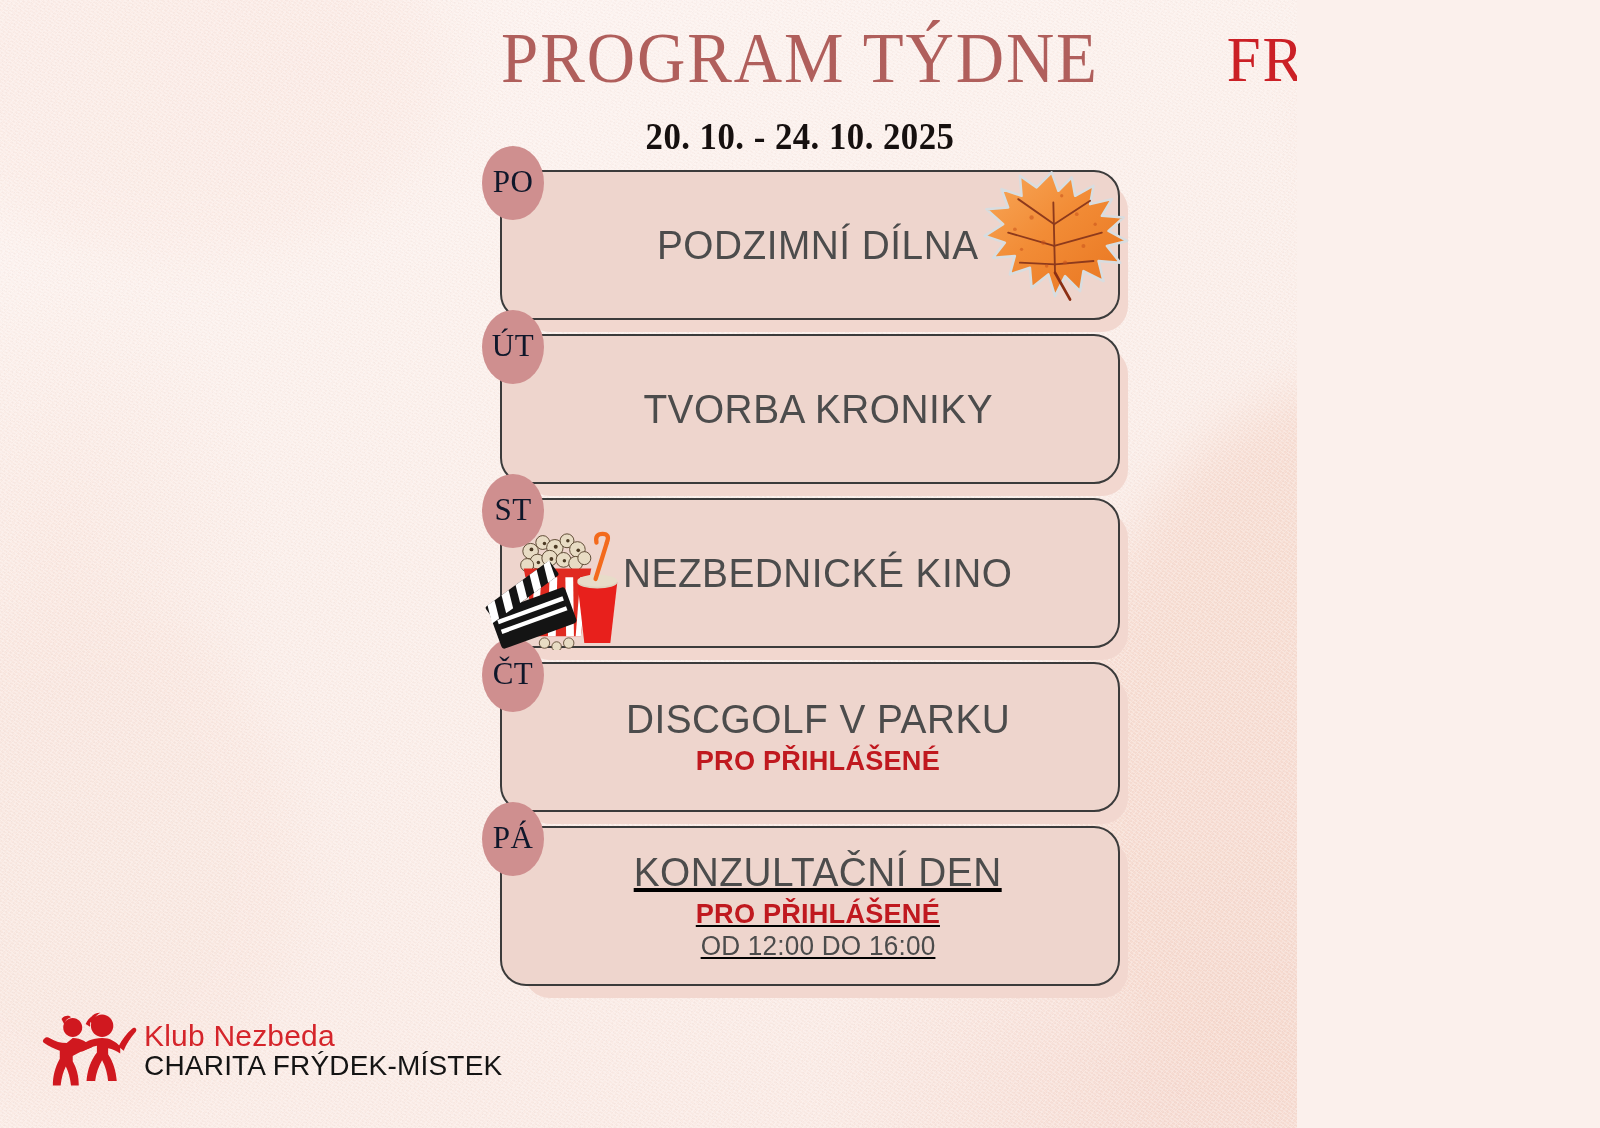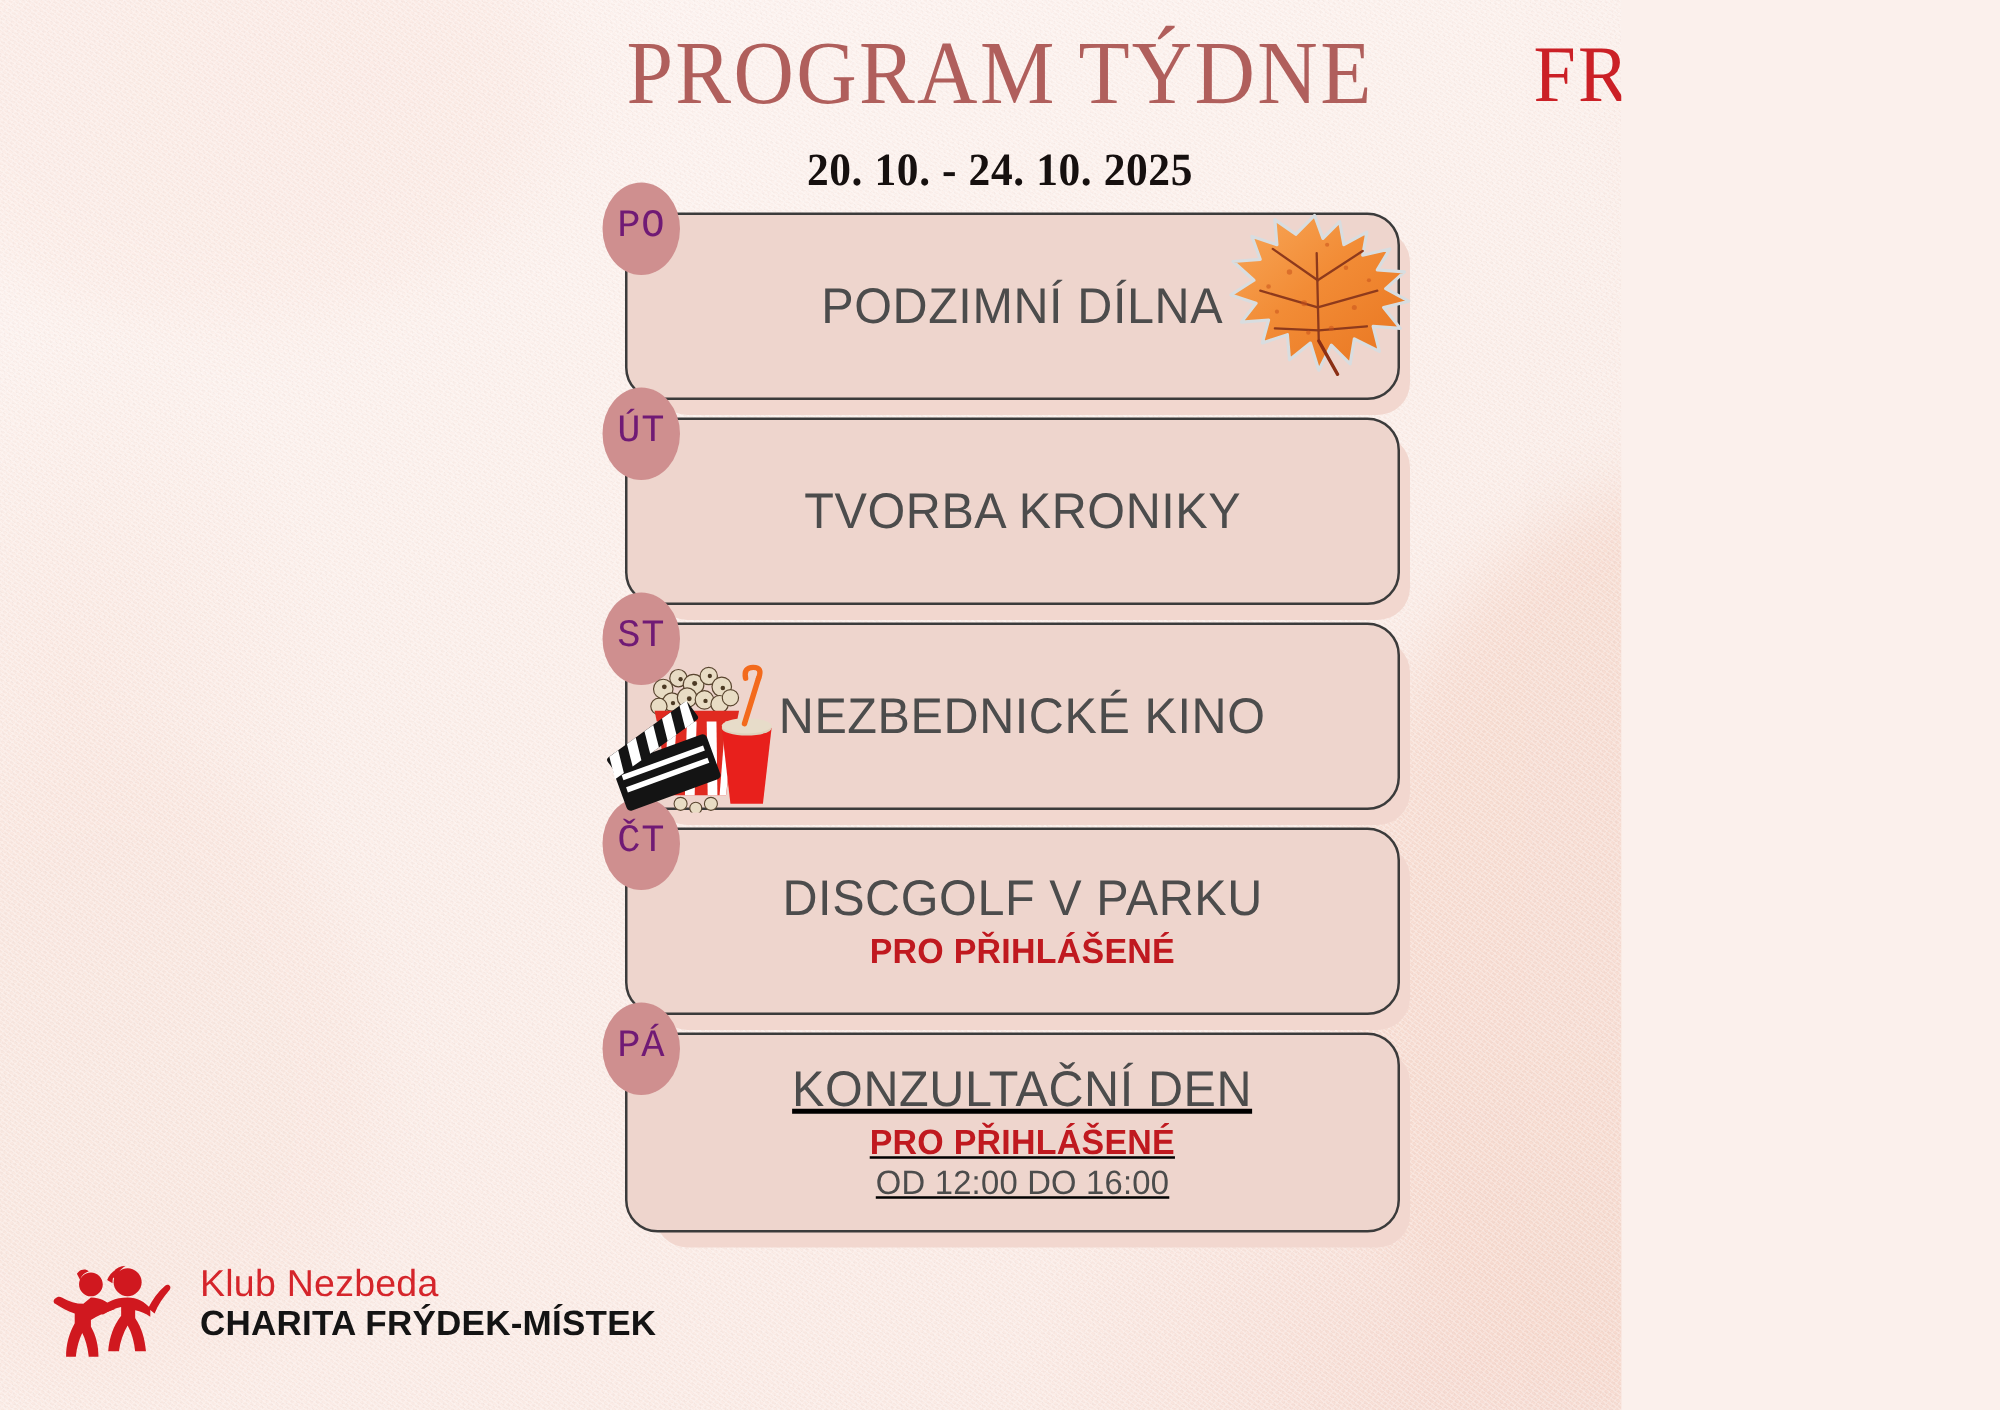--- a/index.html
+++ b/index.html
@@ -196,52 +196,53 @@
     left: -18px;
     top: -24px;
     width: 62px;
     height: 74px;
     border-radius: 50%;
     background: #cf8f8f;
     z-index: 5;
     display: flex;
     align-items: center;
     justify-content: center;
-    font-family: Liberation Mono, monospace;
+    font-family: Liberation Serif, serif;
     font-size: 31px;
-    color: #701a75;
+    color: #0f172a;
     letter-spacing: .5px;
     line-height: 1;
     padding-bottom: 3px;
   }
 
   
   .decor { position: absolute; z-index: 6; pointer-events: none; }
   .decor-leaf  { right: -14px; top: -6px;  width: 168px; height: 138px; }
   .decor-cinema{ left: -22px;  top: 22px;  width: 152px; height: 130px; }
 
   
   #logo {
     position: absolute;
     left: 42px;
     bottom: 40px;
     display: flex;
-    gap: 22px;
+    align-items: center;
+    gap: 6px;
   }
   #logo-mark { width: 96px; height: 76px; flex: none; }
   .logo-text { display: flex; flex-direction: column; line-height: 1.05; }
   #logo-line1 {
     font-size: 30px;
     font-weight: 400;
     color: #d5252b;
     letter-spacing: .2px;
   }
   #logo-line2 {
     font-size: 28px;
-    font-weight: 700;
+    font-weight: 400;
     color: #141414;
     letter-spacing: .2px;
   }
 </style>
 </head>
 <body>
 
 <div id="poster">
 
   <div class="blob blob-topleft"></div>

